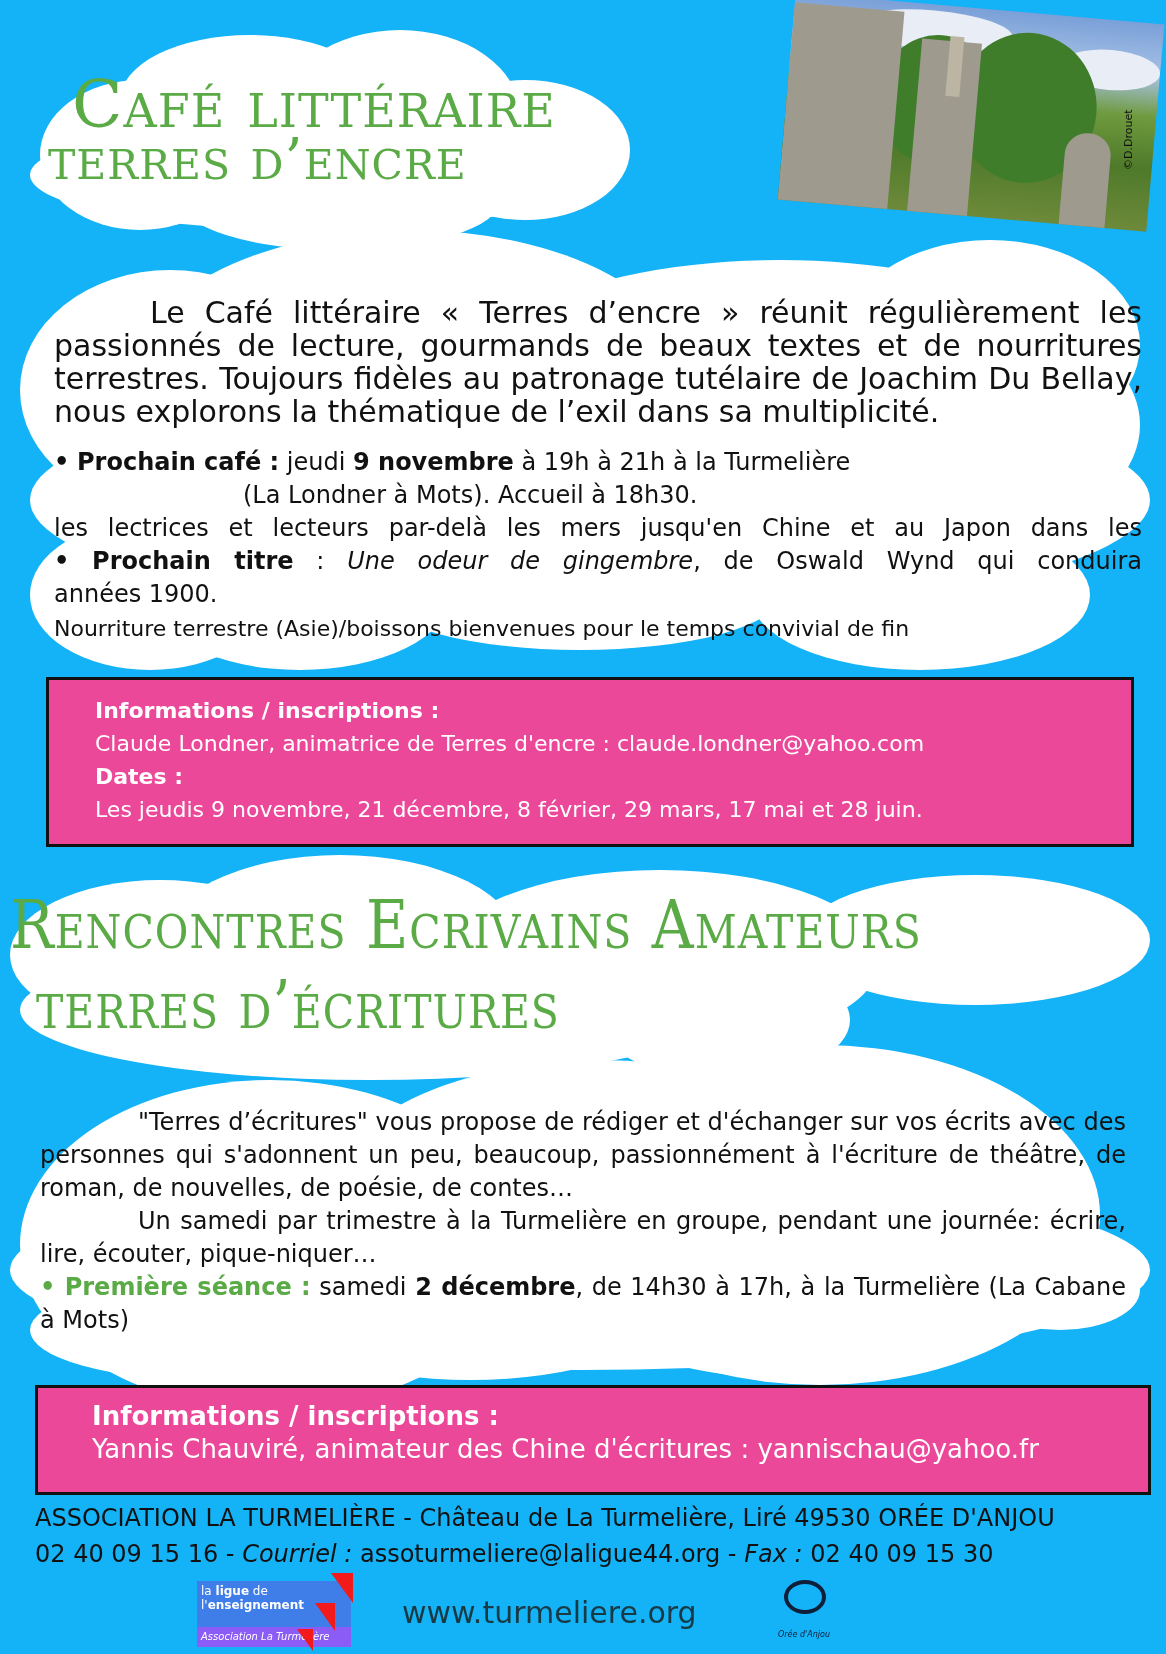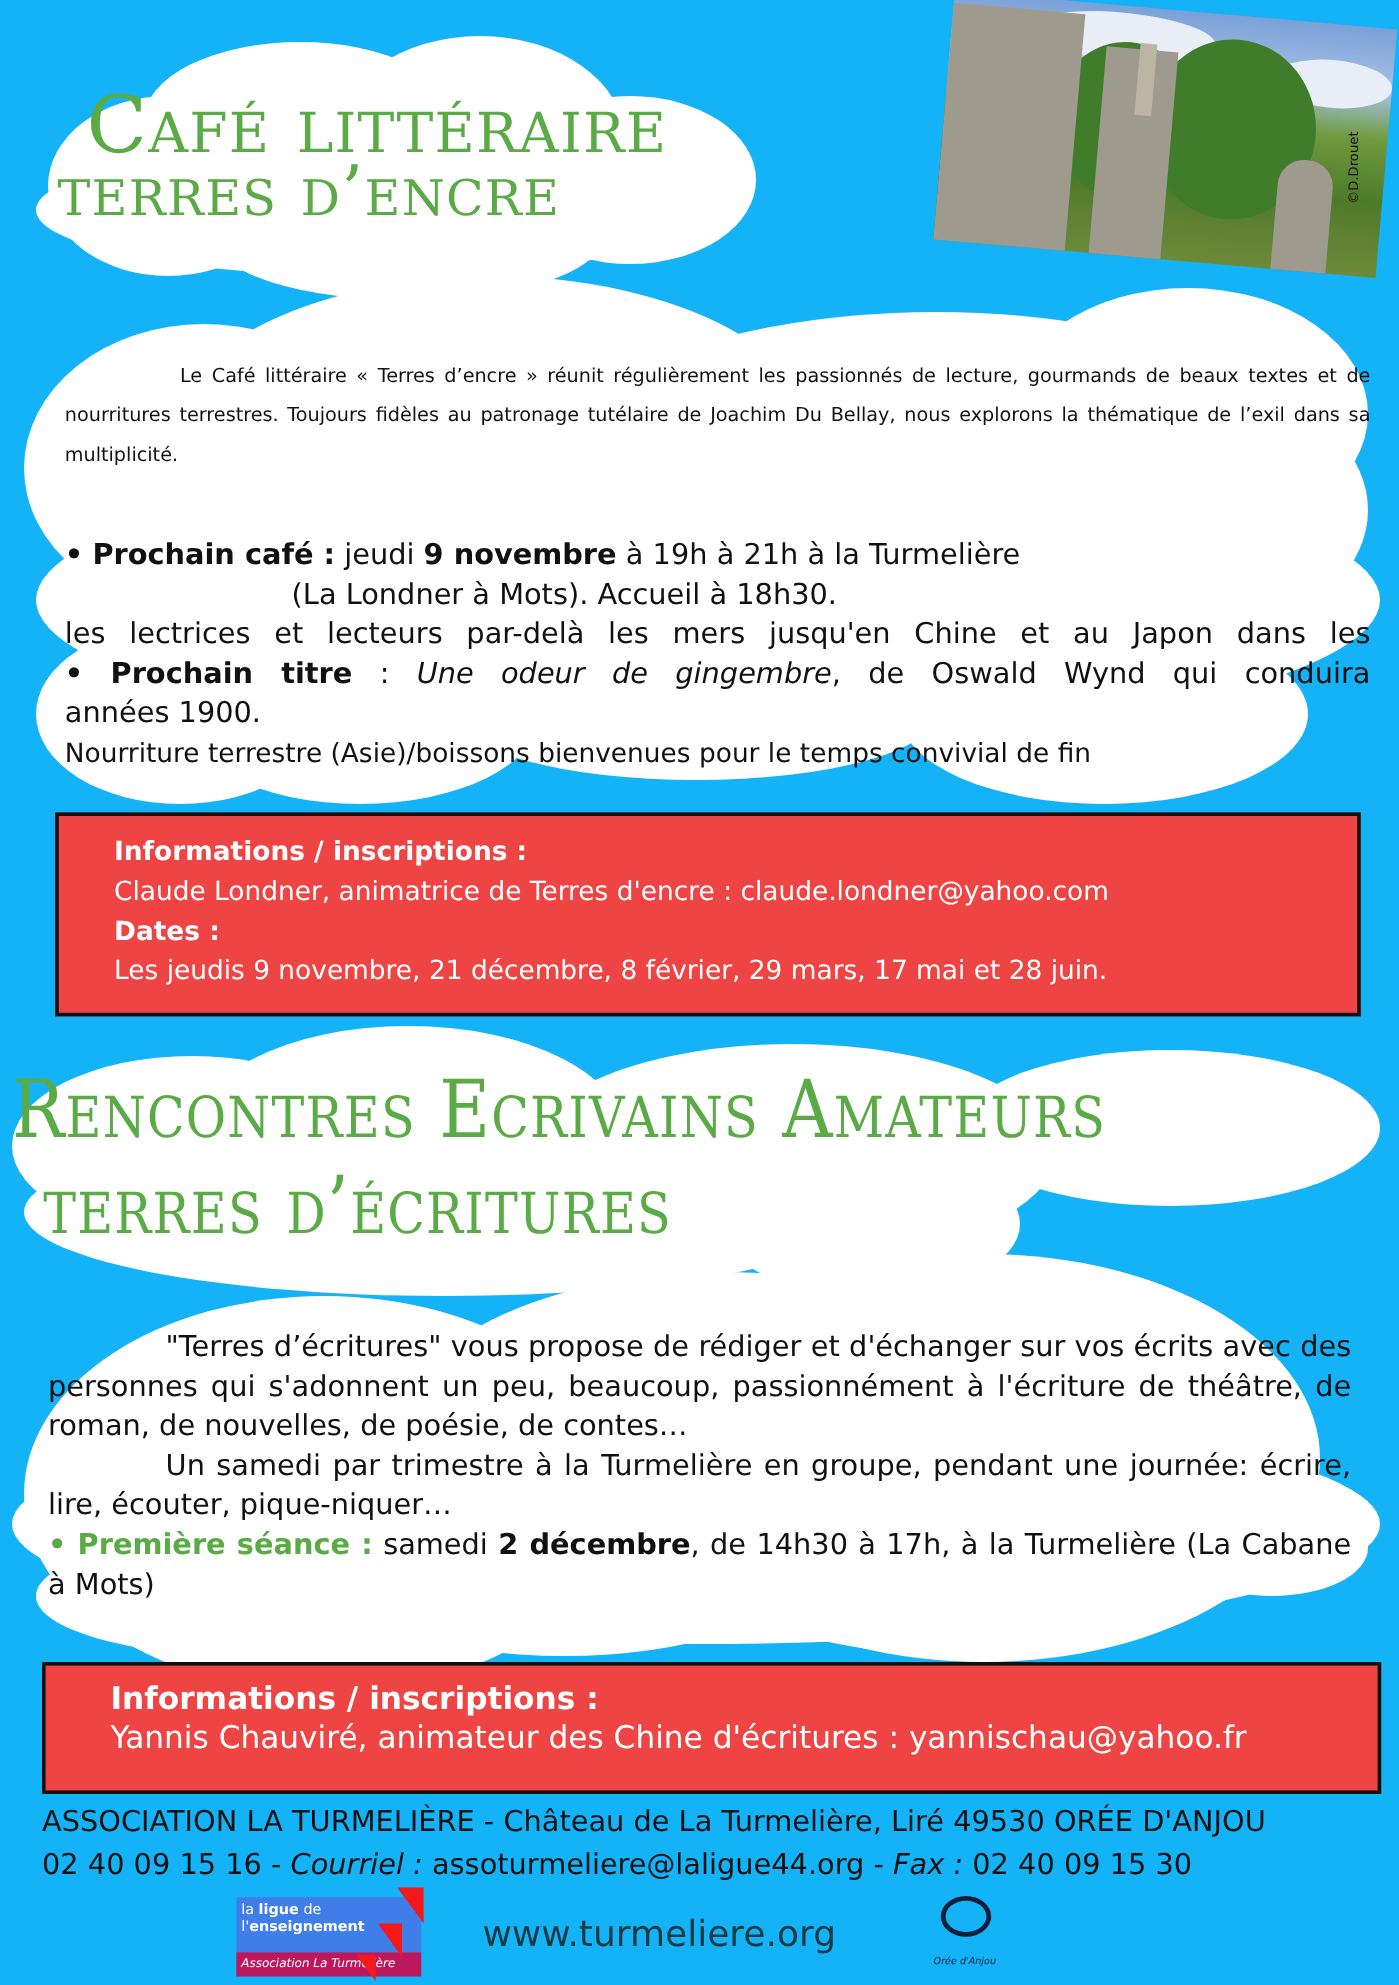--- a/index.html
+++ b/index.html
@@ -29,50 +29,50 @@
   .title-celtic {
     position: absolute; color: #5aaa46; font-family: "DejaVu Serif", serif;
     font-variant: small-caps; white-space: nowrap; letter-spacing: 1px;
   }
   .t1 { left: 72px; top: 72px; font-size: 66px; line-height: 66px; }
   .t2 { left: 48px; top: 130px; font-size: 58px; line-height: 58px; }
   .t3 { left: 10px; top: 890px; font-size: 58px; line-height: 60px; transform: scaleY(1.15); transform-origin: left top; }
   .t4 { left: 36px; top: 970px; font-size: 58px; line-height: 60px; transform: scaleY(1.15); transform-origin: left top; }
 
   .para {
-    position: absolute; font-size: 16px; line-height: 33px; text-align: justify;
+    position: absolute; font-size: 30px; line-height: 33px; text-align: justify;
   }
   .p1 { left: 54px; top: 296px; width: 1088px; }
   .p1 .indent { display: inline-block; width: 96px; }
   .bullets { position: absolute; left: 54px; top: 446px; width: 1088px; font-size: 24px; line-height: 33px; }
   .bullets .line { white-space: nowrap; }
   .bullets .just { text-align: justify; text-align-last: justify; }
   .bullets .small { font-size: 22px; line-height: 32px; margin-top: 2px; }
   .bullets .sub { padding-left: 189px; }
   b { font-weight: bold; }
   i { font-style: italic; }
 
   .infobox {
-    position: absolute; background: #ef4444; border: 3px solid #111; color: #fff; box-sizing: border-box;
+    position: absolute; background: #ec4899; border: 3px solid #111; color: #fff; box-sizing: border-box;
   }
   .ib1 { left: 46px; top: 677px; width: 1088px; height: 170px; padding: 14px 0 0 46px; font-size: 22px; line-height: 33px; }
   .ib2 { left: 35px; top: 1385px; width: 1116px; height: 110px; padding: 12px 0 0 54px; font-size: 26px; line-height: 33px; }
   .infobox .h { font-weight: bold; }
 
   .p2 { left: 40px; top: 1106px; width: 1086px; font-size: 24px; line-height: 33px; }
   .p2 .indent { display: inline-block; width: 98px; }
   .p2 .green { color: #5aaa46; font-weight: bold; }
 
   .footer { position: absolute; left: 35px; top: 1500px; font-size: 24px; line-height: 36px; white-space: nowrap; }
   .ligue {
     position: absolute; left: 197px; top: 1581px; width: 154px; height: 66px; background: #3f7ee8;
     color: #fff; font-size: 12px; line-height: 14px;
   }
   .ligue .top { padding: 3px 4px; }
-  .ligue .bot { position: absolute; left: 0; bottom: 0; width: 100%; height: 20px; background: #be185d; font-size: 10px; line-height: 20px; padding-left: 4px; box-sizing: border-box; font-style: italic; }
+  .ligue .bot { position: absolute; left: 0; bottom: 0; width: 100%; height: 20px; background: #8b5cf6; font-size: 10px; line-height: 20px; padding-left: 4px; box-sizing: border-box; font-style: italic; }
   .ligue .flag { position: absolute; width: 0; height: 0; border-style: solid; }
   .www { position: absolute; left: 402px; top: 1595px; font-size: 30px; color: #183a44; }
   .oree { position: absolute; left: 770px; top: 1574px; width: 70px; height: 60px; }
   .oree .ring { position: absolute; left: 14px; top: 6px; width: 34px; height: 26px; border: 4px solid #0e1f3a; border-radius: 50%; }
   .oree .name { position: absolute; left: 8px; top: 56px; font-size: 8px; color: #0e1f3a; font-style: italic; }
 </style>
 </head>
 <body>
 
 <div class="cloud">

